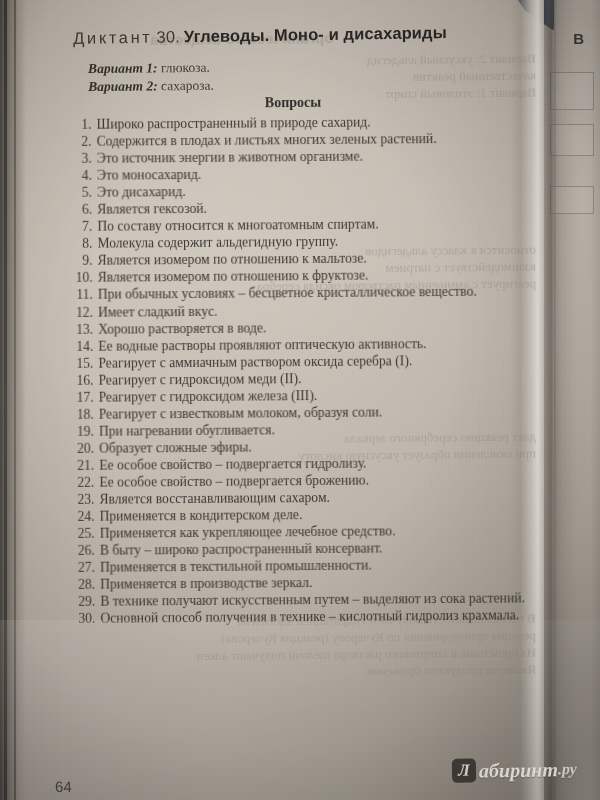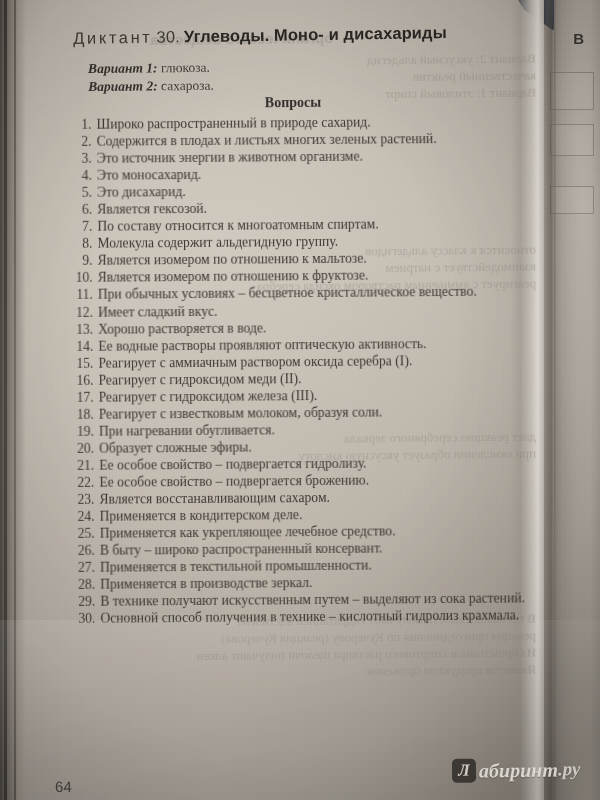--- a/index.html
+++ b/index.html
@@ -311,21 +311,21 @@
     font-style: italic;
     font-weight: bold;
     font-size: 20px;
     color: #e4e0d9;
     text-shadow: 0 1px 1px rgba(60,55,50,0.55);
   }
   .wm-ru {
     font-family: "Liberation Serif", serif;
     font-style: italic;
     font-weight: bold;
-    font-size: 19px;
+    font-size: 16px;
     color: #d8d3cb;
     text-shadow: 0 1px 1px rgba(60,55,50,0.5);
   }
 
   
   .sheen {
     position: absolute;
     left: 0; right: 0;
     top: 620px;
     height: 180px;

